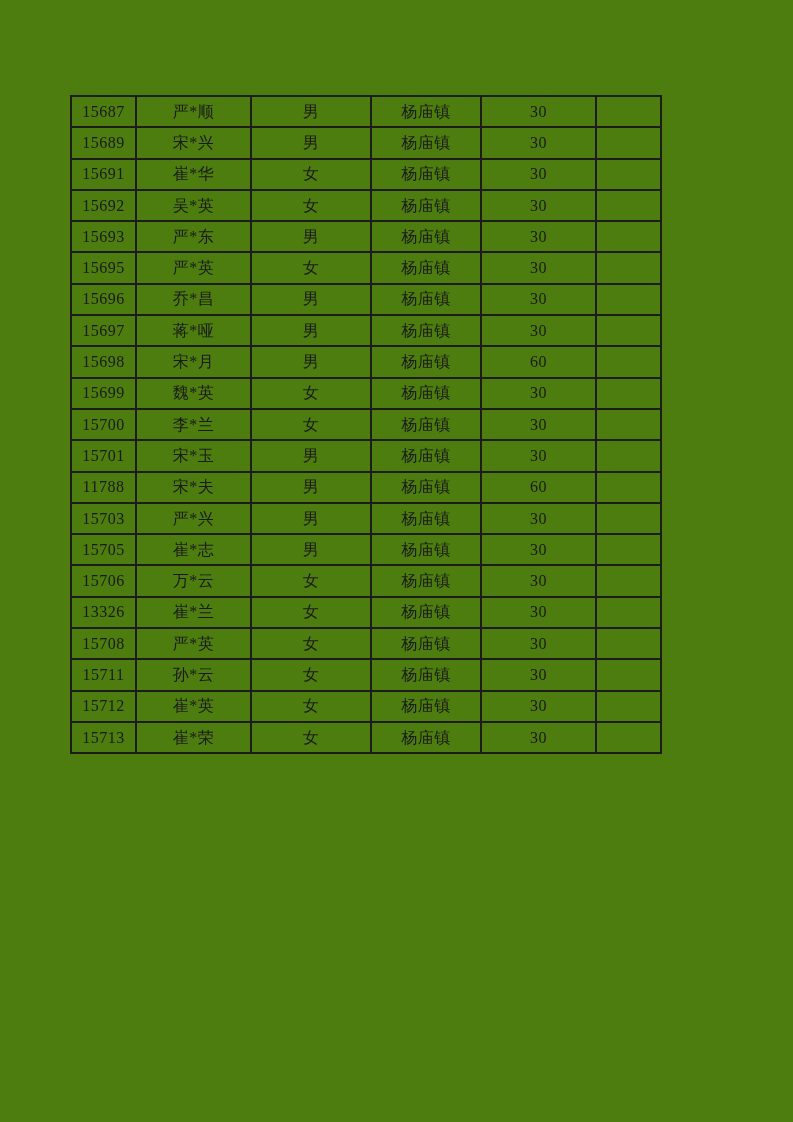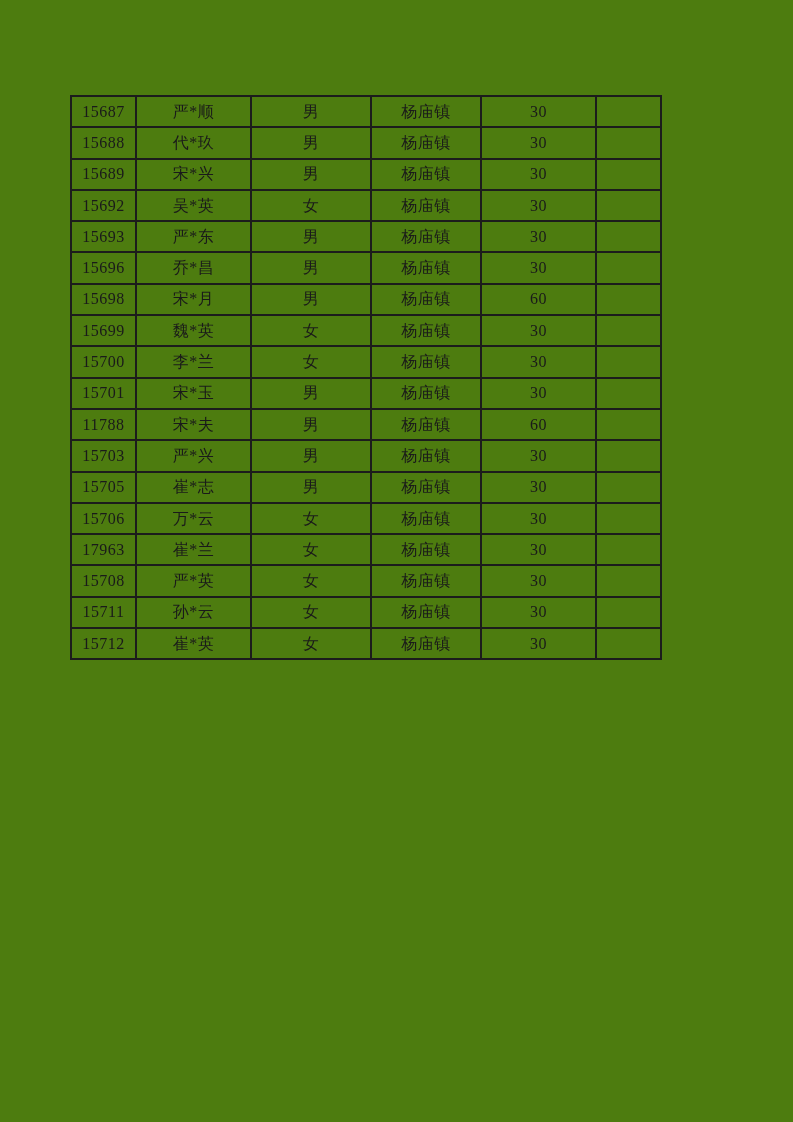--- a/index.html
+++ b/index.html
@@ -67,60 +67,76 @@
     <tbody>
         <tr>
           <td>15687</td>
           <td>严*顺</td>
           <td>男</td>
           <td>杨庙镇</td>
           <td>30</td>
           <td></td>
         </tr>
         <tr>
-          <td>15688</td>
-          <td>代*玖</td>
-          <td>男</td>
-          <td>杨庙镇</td>
-          <td>30</td>
-          <td></td>
-        </tr>
-        <tr>
           <td>15689</td>
           <td>宋*兴</td>
           <td>男</td>
           <td>杨庙镇</td>
           <td>30</td>
           <td></td>
         </tr>
         <tr>
+          <td>15691</td>
+          <td>崔*华</td>
+          <td>女</td>
+          <td>杨庙镇</td>
+          <td>30</td>
+          <td></td>
+        </tr>
+        <tr>
           <td>15692</td>
           <td>吴*英</td>
           <td>女</td>
           <td>杨庙镇</td>
           <td>30</td>
           <td></td>
         </tr>
         <tr>
           <td>15693</td>
           <td>严*东</td>
           <td>男</td>
           <td>杨庙镇</td>
           <td>30</td>
           <td></td>
         </tr>
         <tr>
+          <td>15695</td>
+          <td>严*英</td>
+          <td>女</td>
+          <td>杨庙镇</td>
+          <td>30</td>
+          <td></td>
+        </tr>
+        <tr>
           <td>15696</td>
           <td>乔*昌</td>
           <td>男</td>
           <td>杨庙镇</td>
           <td>30</td>
           <td></td>
         </tr>
         <tr>
+          <td>15697</td>
+          <td>蒋*哑</td>
+          <td>男</td>
+          <td>杨庙镇</td>
+          <td>30</td>
+          <td></td>
+        </tr>
+        <tr>
           <td>15698</td>
           <td>宋*月</td>
           <td>男</td>
           <td>杨庙镇</td>
           <td>60</td>
           <td></td>
         </tr>
         <tr>
           <td>15699</td>
           <td>魏*英</td>
@@ -171,21 +187,21 @@
         </tr>
         <tr>
           <td>15706</td>
           <td>万*云</td>
           <td>女</td>
           <td>杨庙镇</td>
           <td>30</td>
           <td></td>
         </tr>
         <tr>
-          <td>17963</td>
+          <td>13326</td>
           <td>崔*兰</td>
           <td>女</td>
           <td>杨庙镇</td>
           <td>30</td>
           <td></td>
         </tr>
         <tr>
           <td>15708</td>
           <td>严*英</td>
           <td>女</td>
@@ -197,20 +213,28 @@
           <td>15711</td>
           <td>孙*云</td>
           <td>女</td>
           <td>杨庙镇</td>
           <td>30</td>
           <td></td>
         </tr>
         <tr>
           <td>15712</td>
           <td>崔*英</td>
+          <td>女</td>
+          <td>杨庙镇</td>
+          <td>30</td>
+          <td></td>
+        </tr>
+        <tr>
+          <td>15713</td>
+          <td>崔*荣</td>
           <td>女</td>
           <td>杨庙镇</td>
           <td>30</td>
           <td></td>
         </tr>
       </tbody>
   </table>
 </div>
 
 </body></html>

